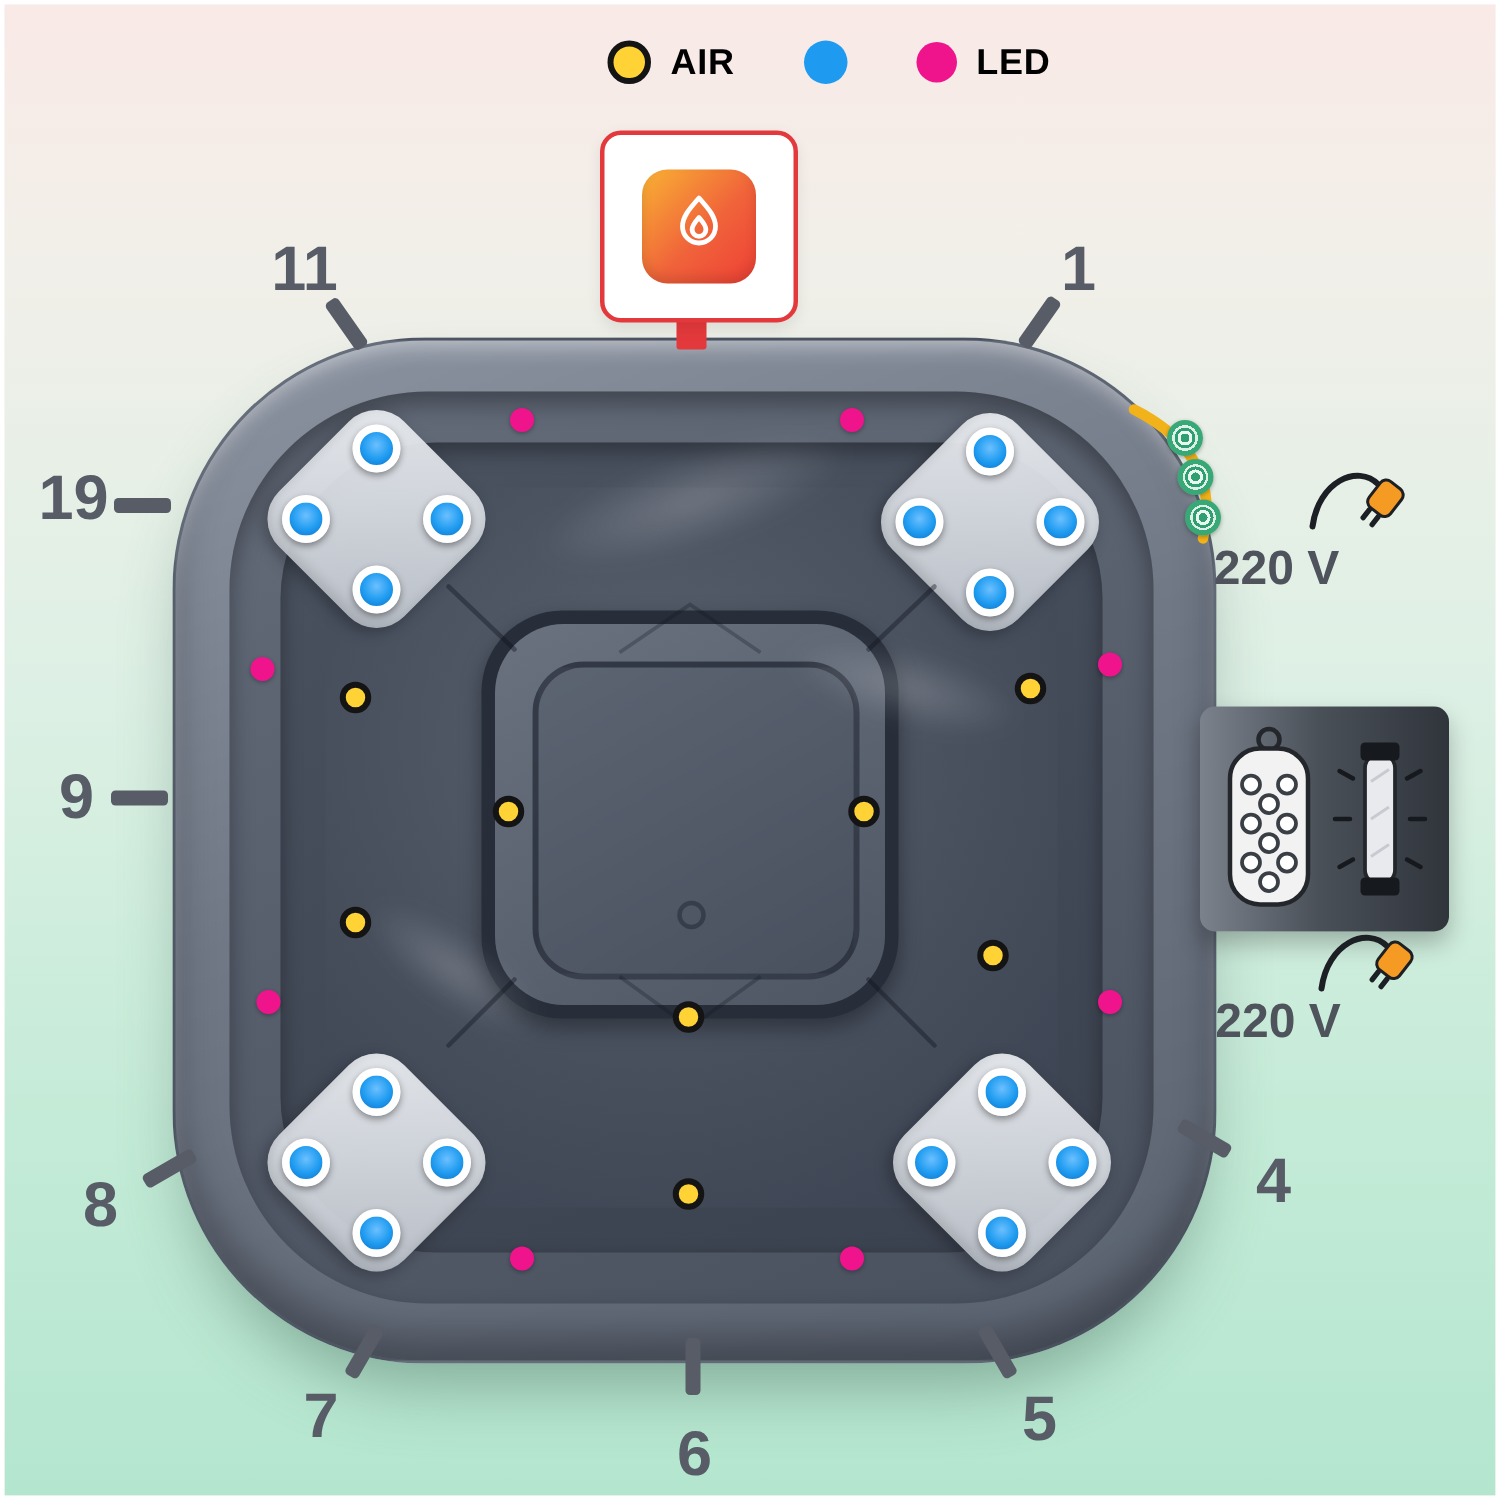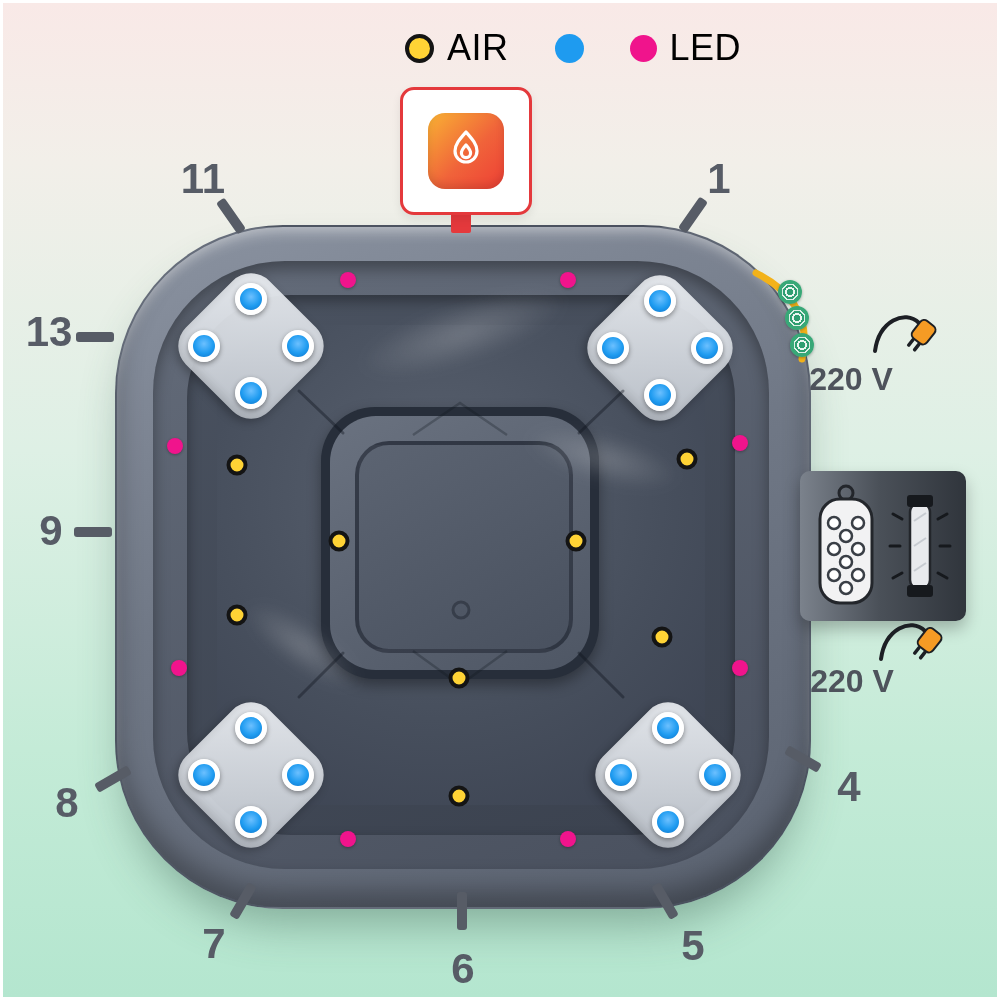--- a/index.html
+++ b/index.html
@@ -7,21 +7,21 @@
     border:3px solid #ffffff;
     background:linear-gradient(180deg,#f9e9e7 0%,#f2efe9 16%,#def0e5 45%,#c4ebd7 75%,#b4e6cf 100%);}
 
   
   .legend{position:absolute;left:402px;top:24px;display:flex;align-items:center;gap:46px;z-index:9;}
   .legend-item{display:flex;align-items:center;gap:13px;}
   .legend-dot{border-radius:50%;}
   .legend-dot.air{width:21px;height:21px;background:#ffd335;border:4px solid #141414;}
   .legend-dot.hydro{width:29px;height:29px;background:#1e9bf0;}
   .legend-dot.led{width:27px;height:27px;background:#f0148c;}
-  .legend-label{font-size:36px;font-weight:400;color:#000;letter-spacing:.5px;}
+  .legend-label{font-size:24px;font-weight:700;color:#000;letter-spacing:.5px;}
 
   
   .heater-box{position:absolute;left:397px;top:84px;width:126px;height:122px;background:#fff;
     border:3px solid #e4393c;border-radius:14px;z-index:8;display:flex;align-items:center;justify-content:center;
     box-shadow:0 4px 10px rgba(0,0,0,.08);}
   .heater-tile{width:76px;height:76px;border-radius:17px;background:linear-gradient(135deg,#f9b234 0%,#f0633a 55%,#ee4035 100%);
     display:flex;align-items:center;justify-content:center;box-shadow:inset 0 -4px 8px rgba(0,0,0,.12);}
   .heater-stub{position:absolute;left:448px;top:202px;width:20px;height:28px;background:#e4393c;z-index:7;border-radius:2px;}
 
   
@@ -198,21 +198,21 @@
       </g>
     </svg>
   </div>
   <div class="voltage" style="left:849px;top:678px;">220 V</div>
 
   <div id="number-layer">
       <div class="num" style="left: 200px; top: 176px;">11</div>
       <div class="tick" style="left: 228px; top: 213px; transform: translate(-50%, -50%) rotate(55deg);"></div>
       <div class="num" style="left: 716px; top: 176px;">1</div>
       <div class="tick" style="left: 690px; top: 212px; transform: translate(-50%, -50%) rotate(-55deg);"></div>
-      <div class="num" style="left: 46px; top: 329px;">13</div>
+      <div class="num" style="left: 46px; top: 329px;">19</div>
       <div class="tick" style="left: 92px; top: 334px; transform: translate(-50%, -50%) rotate(0deg);"></div>
       <div class="num" style="left: 48px; top: 528px;">9</div>
       <div class="tick" style="left: 90px; top: 529px; transform: translate(-50%, -50%) rotate(0deg);"></div>
       <div class="num" style="left: 64px; top: 800px;">8</div>
       <div class="tick" style="left: 110px; top: 776px; transform: translate(-50%, -50%) rotate(-30deg);"></div>
       <div class="num" style="left: 211px; top: 941px;">7</div>
       <div class="tick" style="left: 240px; top: 898px; transform: translate(-50%, -50%) rotate(-60deg);"></div>
       <div class="num" style="left: 460px; top: 966px;">6</div>
       <div class="tick" style="left: 459px; top: 908px; transform: translate(-50%, -50%) rotate(90deg);"></div>
       <div class="num" style="left: 690px; top: 943px;">5</div>

